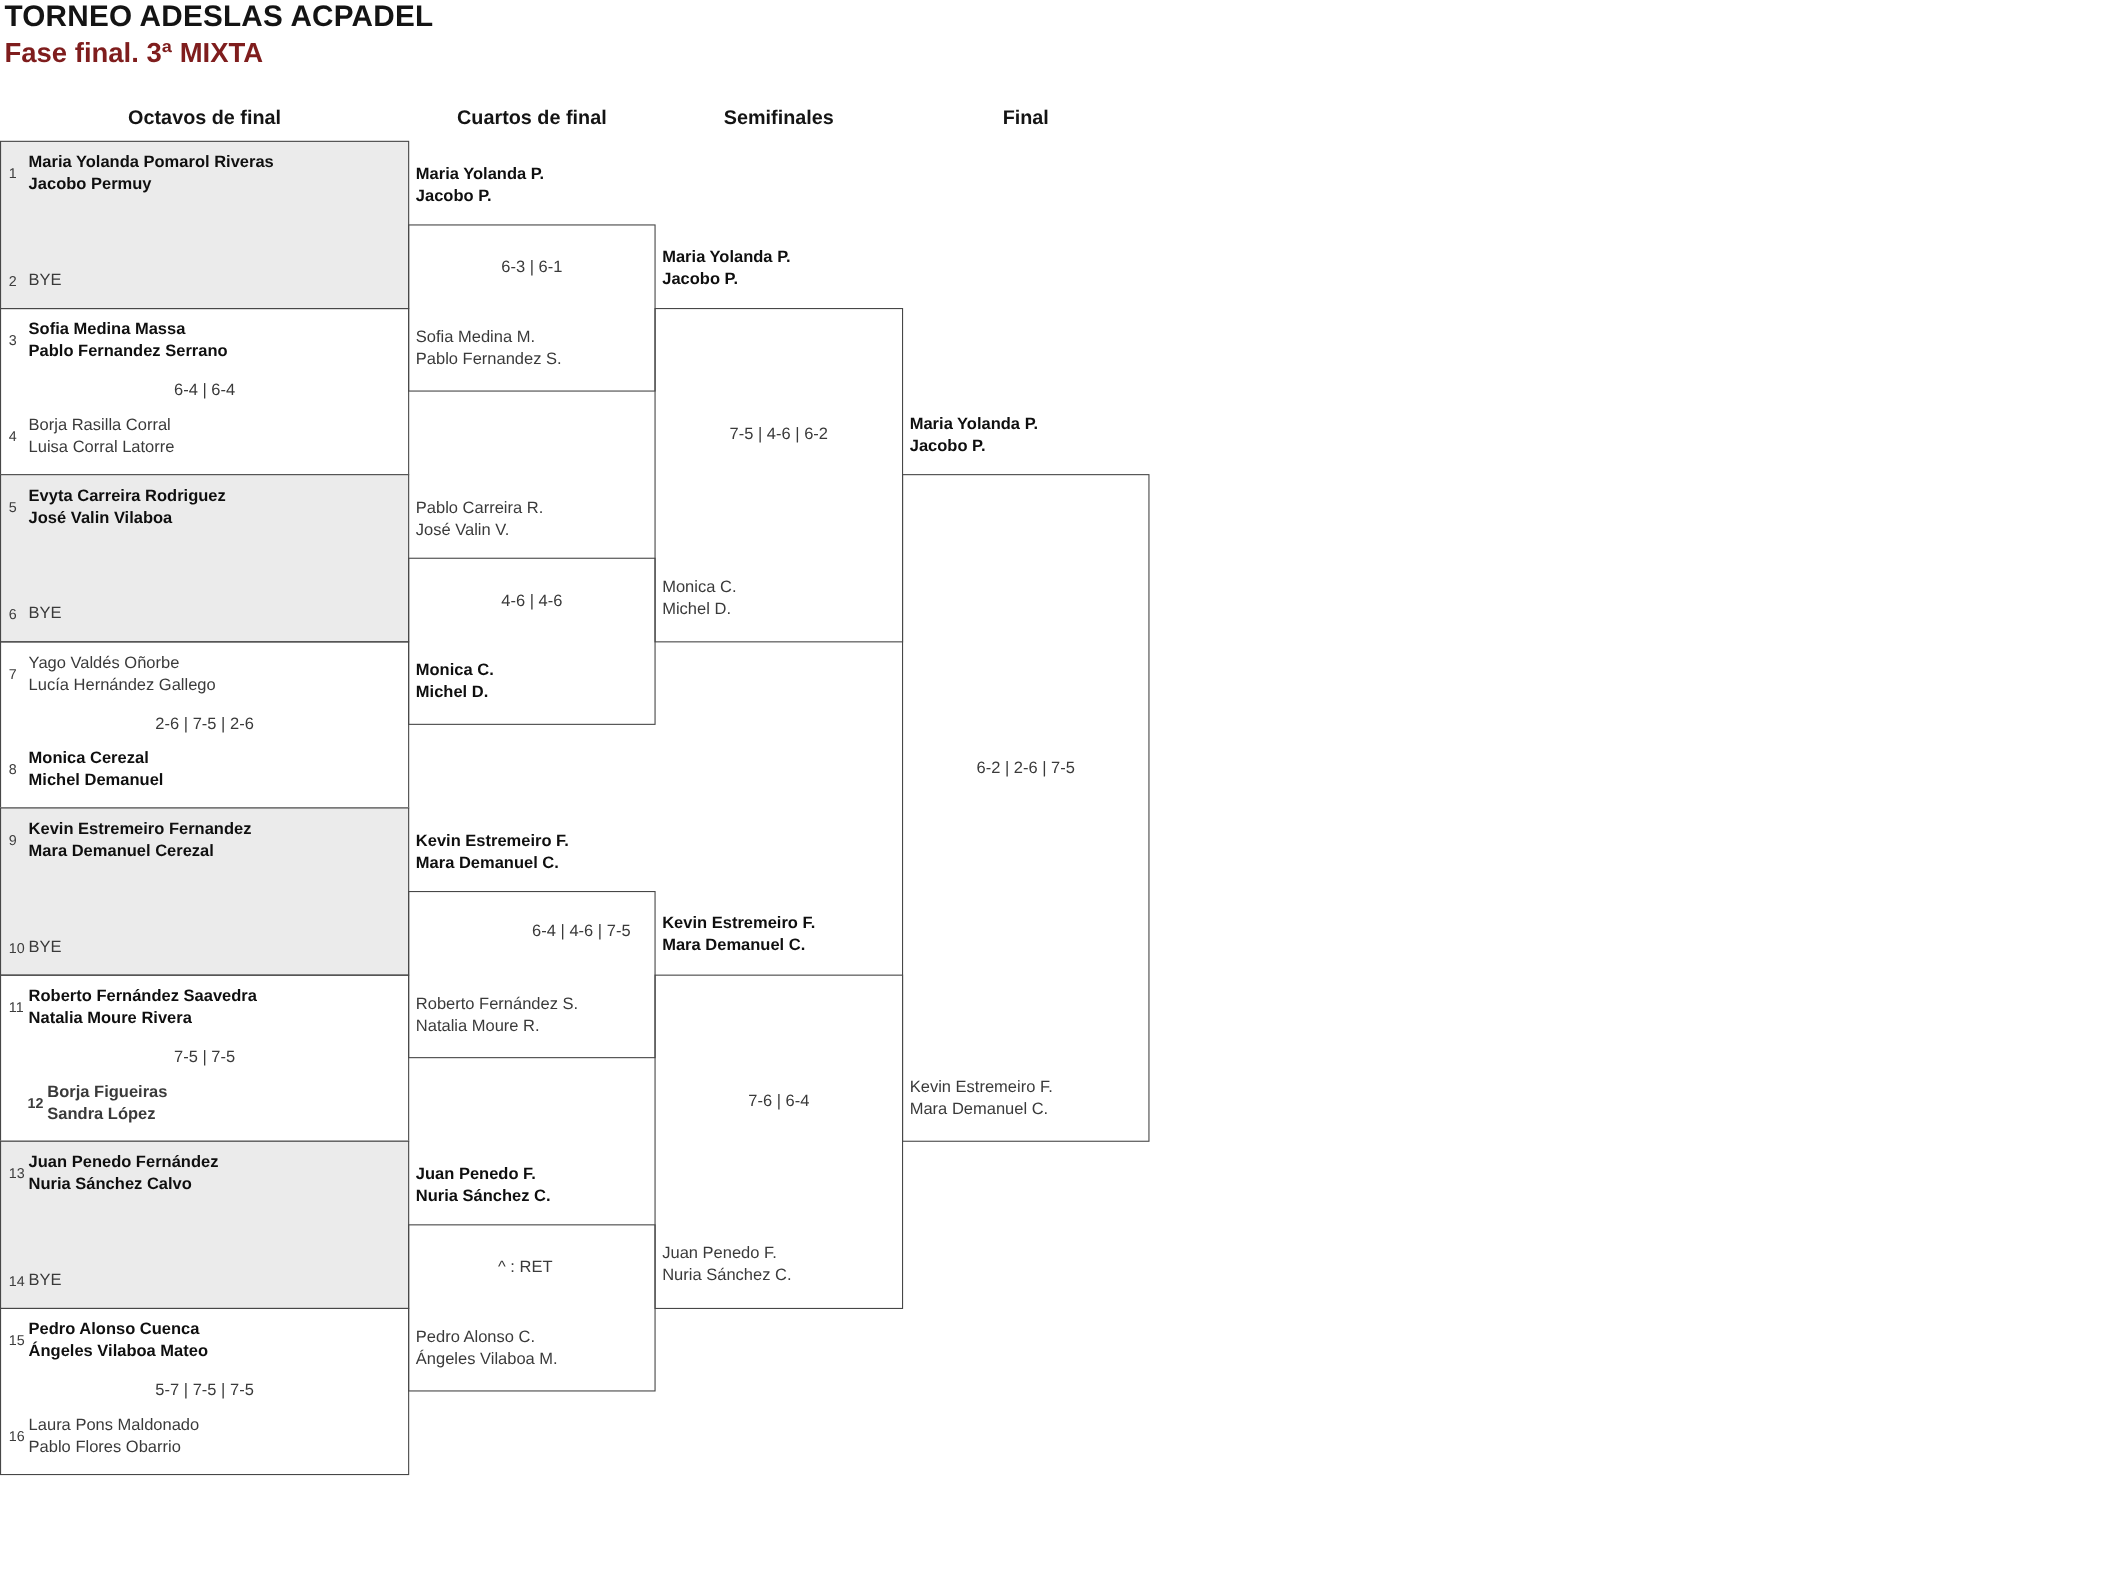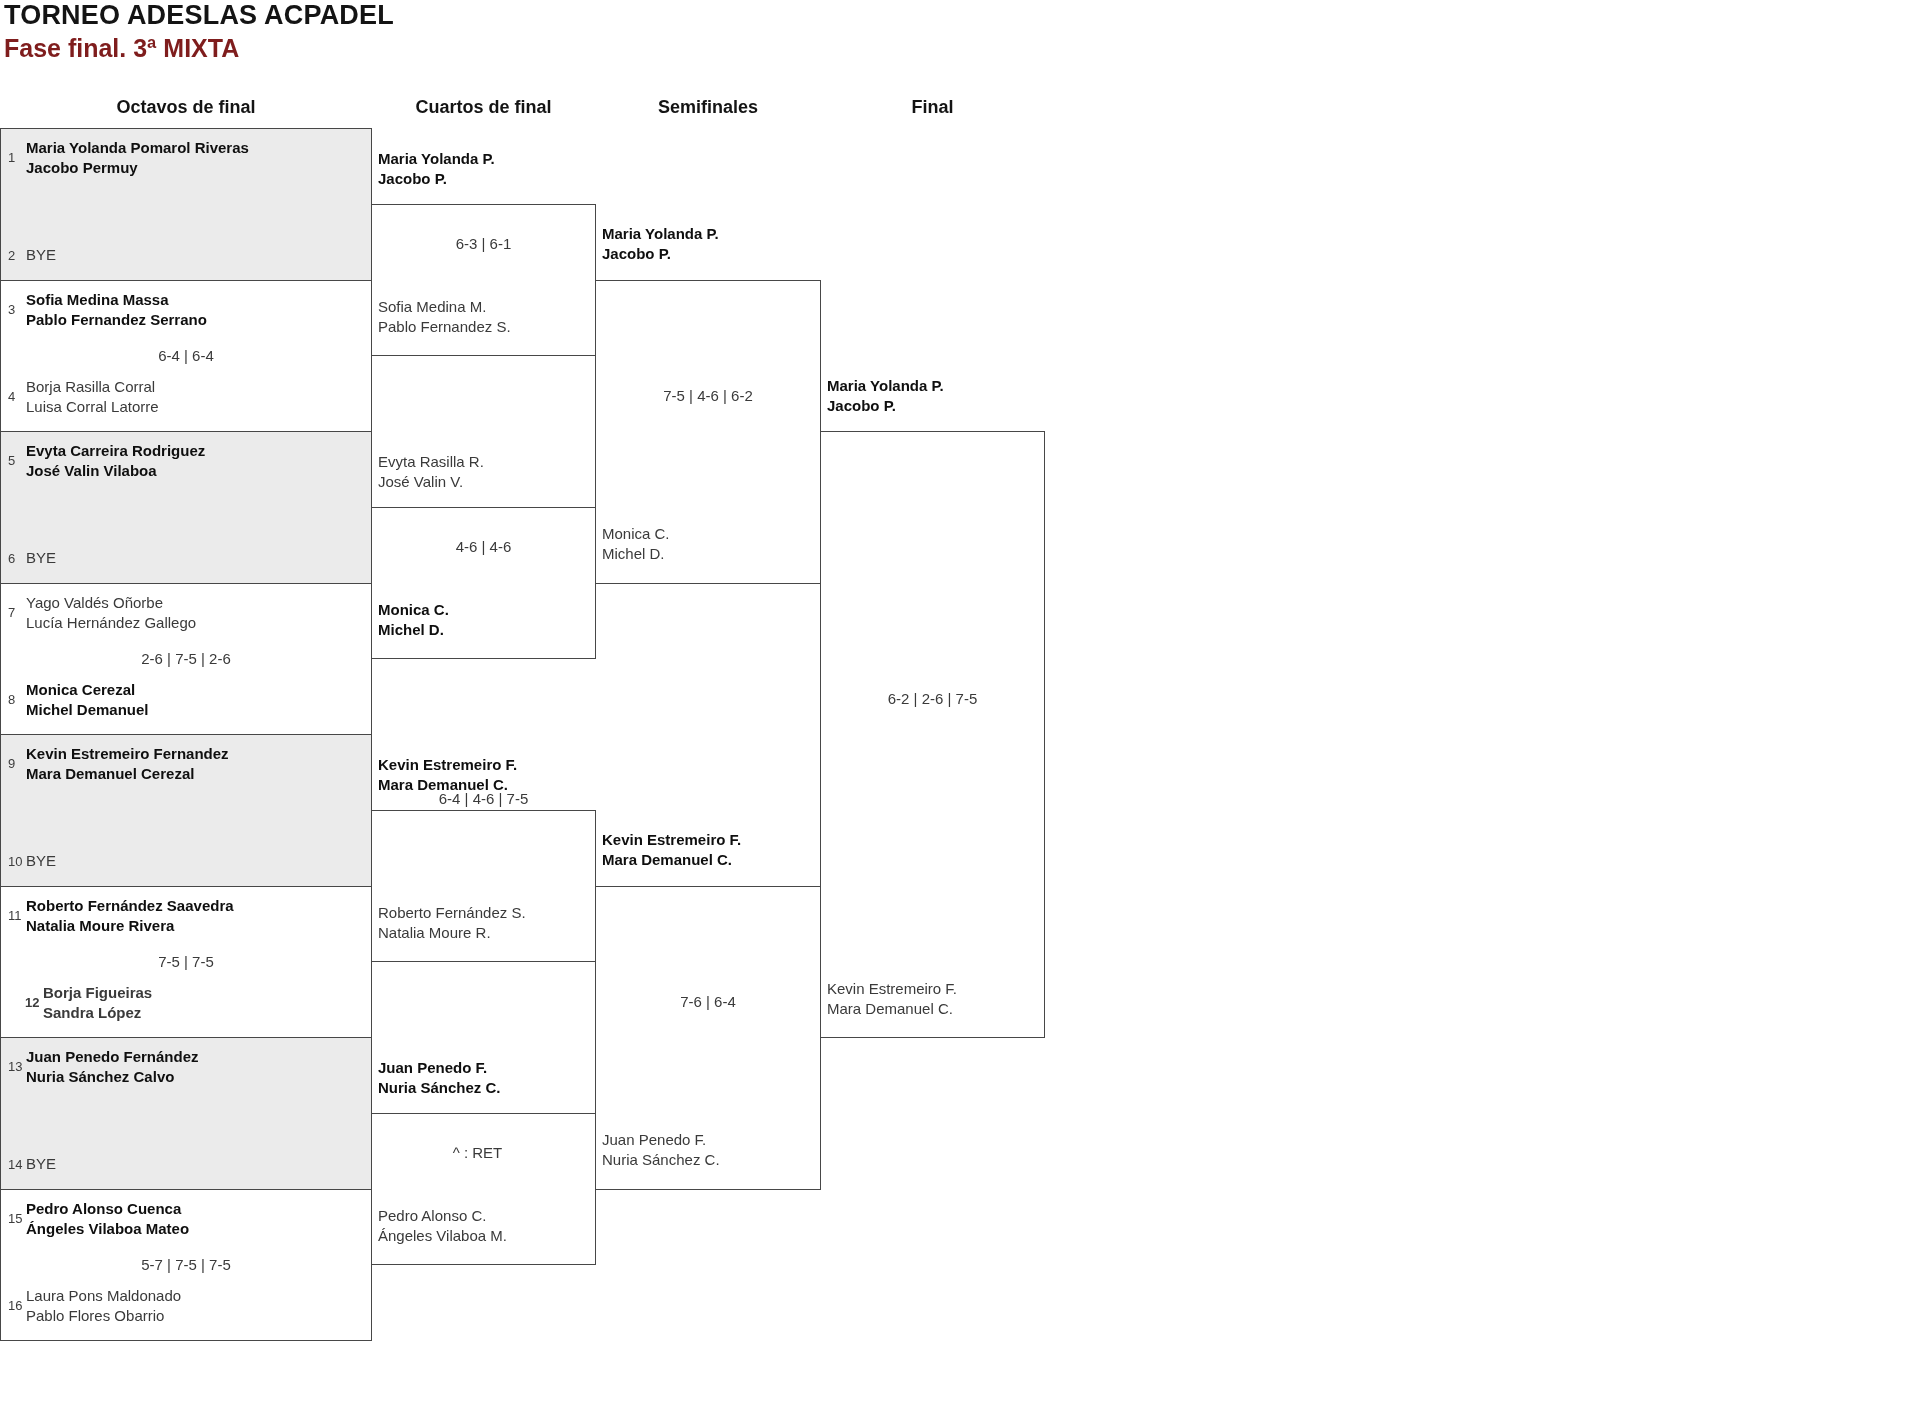--- a/index.html
+++ b/index.html
@@ -207,21 +207,21 @@
       <div class="label" style="left: 378px; bottom: 1088.75px;">
         <div class="names">
           <div>Sofia Medina M.</div>
           <div>Pablo Fernandez S.</div>
         </div>
       </div>
       <div class="score" style="left: 371px; width: 225px; top: 243px;">6-3 | 6-1</div>
       <div class="box" style="left: 371px; top: 506.75px; width: 225px; height: 152.5px;"></div>
       <div class="label" style="left: 378px; bottom: 934.25px;">
         <div class="names">
-          <div>Evyta Rasilla R.</div>
+          <div>Pablo Carreira R.</div>
           <div>José Valin V.</div>
         </div>
       </div>
       <div class="label bold" style="left: 378px; bottom: 785.75px;">
         <div class="names bold">
           <div>Monica C.</div>
           <div>Michel D.</div>
         </div>
       </div>
       <div class="score" style="left: 371px; width: 225px; top: 546px;">4-6 | 4-6</div>
@@ -231,21 +231,21 @@
           <div>Kevin Estremeiro F.</div>
           <div>Mara Demanuel C.</div>
         </div>
       </div>
       <div class="label" style="left: 378px; bottom: 482.75px;">
         <div class="names">
           <div>Roberto Fernández S.</div>
           <div>Natalia Moure R.</div>
         </div>
       </div>
-      <div class="score" style="left: 371px; width: 225px; top: 798px;">6-4 | 4-6 | 7-5</div>
+      <div class="score" style="left: 371px; width: 225px; top: 846px; padding-left: 45px;">6-4 | 4-6 | 7-5</div>
       <div class="box" style="left: 371px; top: 1112.75px; width: 225px; height: 152.5px;"></div>
       <div class="label bold" style="left: 378px; bottom: 328.25px;">
         <div class="names bold">
           <div>Juan Penedo F.</div>
           <div>Nuria Sánchez C.</div>
         </div>
       </div>
       <div class="label" style="left: 378px; bottom: 179.75px;">
         <div class="names">
           <div>Pedro Alonso C.</div>

